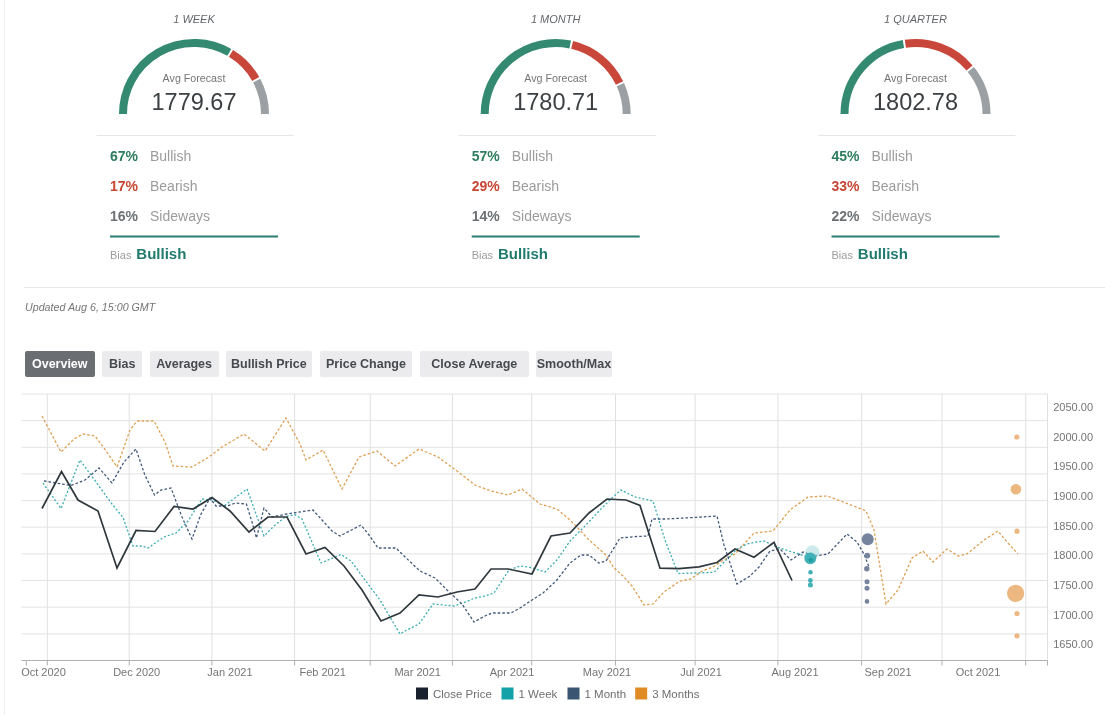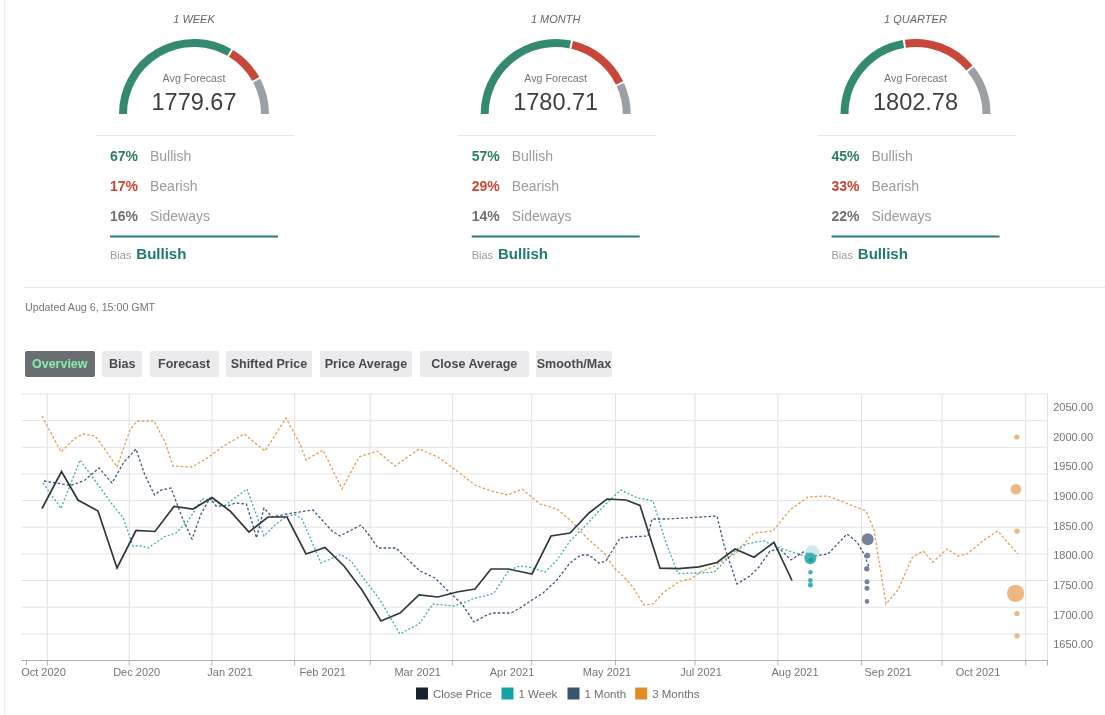--- a/index.html
+++ b/index.html
@@ -1,21 +1,21 @@
 <!DOCTYPE html>
 <html><head><meta charset="utf-8">
 <style>
 * { margin:0; padding:0; box-sizing:border-box; }
 html,body { width:1105px; height:715px; background:#fff; font-family:"Liberation Sans", sans-serif; overflow:hidden; }
 #page { position:relative; width:953px; height:715px; background:#fff; }
 .hr { position:absolute; background:#e9e9e9; height:1px; }
 .vr { position:absolute; background:#efefef; width:1px; }
-.updated { position:absolute; left:25px; top:301px; font-size:10.7px; color:#757575; }
+.updated { position:absolute; left:25px; top:301px; font-size:10.7px; color:#757575;font-style:italic; }
 .tab { position:absolute; top:350.5px; height:26px; background:#ebebed; color:#46494d; font-size:12.5px; font-weight:bold; text-align:center; line-height:26px; border-radius:2px; }
-.tab.sel { background:#6a6d71; color:#86efac; }
+.tab.sel { background:#6a6d71; color:#ffffff; }
 </style></head>
 <body>
 <div id="page">
 <svg width="1105" height="290" viewBox="0 0 1105 290" style="position:absolute;left:0;top:0">
       <text x="194.0" y="23" text-anchor="middle" font-size="11" font-style="italic" fill="#63666a">1 WEEK</text>
       <path d="M 123.00 114.00 A 71.0 71.0 0 0 1 229.29 52.39" stroke="#348a70" stroke-width="8" fill="none"></path>
       <path d="M 230.99 53.40 A 71.0 71.0 0 0 1 255.73 78.93" stroke="#c9463a" stroke-width="8" fill="none"></path>
       <path d="M 256.69 80.67 A 71.0 71.0 0 0 1 265.00 114.00" stroke="#9aa0a3" stroke-width="8" fill="none"></path>
       <text x="194.0" y="82" text-anchor="middle" font-size="10.7" fill="#757575">Avg Forecast</text>
       <text x="194.0" y="109.5" text-anchor="middle" font-size="23.5" fill="#3c4043">1779.67</text>
@@ -60,23 +60,23 @@
       <text x="871.5" y="221.0" font-size="14" fill="#9b9b9b">Sideways</text>
       <line x1="831.5" y1="236.5" x2="999.5" y2="236.5" stroke="#2c7d72" stroke-width="2"></line>
       <text x="831.5" y="258.5" font-size="11" fill="#9b9b9b">Bias</text>
       <text x="857.8" y="258.5" font-size="15" font-weight="bold" fill="#1f7a6d">Bullish</text>
     </svg>
 <div class="vr" style="left:4px;top:0;height:715px"></div>
 <div class="hr" style="left:24px;top:287px;width:1081px"></div>
 <div class="updated">Updated Aug 6, 15:00 GMT</div>
 <div class="tab sel" style="left:24.5px;width:70.5px">Overview</div>
     <div class="tab" style="left:102.4px;width:39.7px">Bias</div>
-    <div class="tab" style="left:149.6px;width:69px">Forecast</div>
-    <div class="tab" style="left:225.8px;width:86.2px">Shifted Price</div>
-    <div class="tab" style="left:319.5px;width:92.9px">Price Average</div>
+    <div class="tab" style="left:149.6px;width:69px">Averages</div>
+    <div class="tab" style="left:225.8px;width:86.2px">Bullish Price</div>
+    <div class="tab" style="left:319.5px;width:92.9px">Price Change</div>
     <div class="tab" style="left:419.9px;width:108.8px">Close Average</div>
     <div class="tab" style="left:536.2px;width:75.5px">Smooth/Max</div>
 <svg width="1105" height="325" viewBox="0 390 1105 325" style="position:absolute;left:0;top:390px">
       <line x1="47.3" y1="394" x2="47.3" y2="660.5" stroke="#e0e0e0" stroke-width="1"></line>
       <line x1="129.2" y1="394" x2="129.2" y2="660.5" stroke="#e0e0e0" stroke-width="1"></line>
       <line x1="211.9" y1="394" x2="211.9" y2="660.5" stroke="#e0e0e0" stroke-width="1"></line>
       <line x1="294.6" y1="394" x2="294.6" y2="660.5" stroke="#e0e0e0" stroke-width="1"></line>
       <line x1="370.2" y1="394" x2="370.2" y2="660.5" stroke="#e0e0e0" stroke-width="1"></line>
       <line x1="452.4" y1="394" x2="452.4" y2="660.5" stroke="#e0e0e0" stroke-width="1"></line>
       <line x1="531.7" y1="394" x2="531.7" y2="660.5" stroke="#e0e0e0" stroke-width="1"></line>

